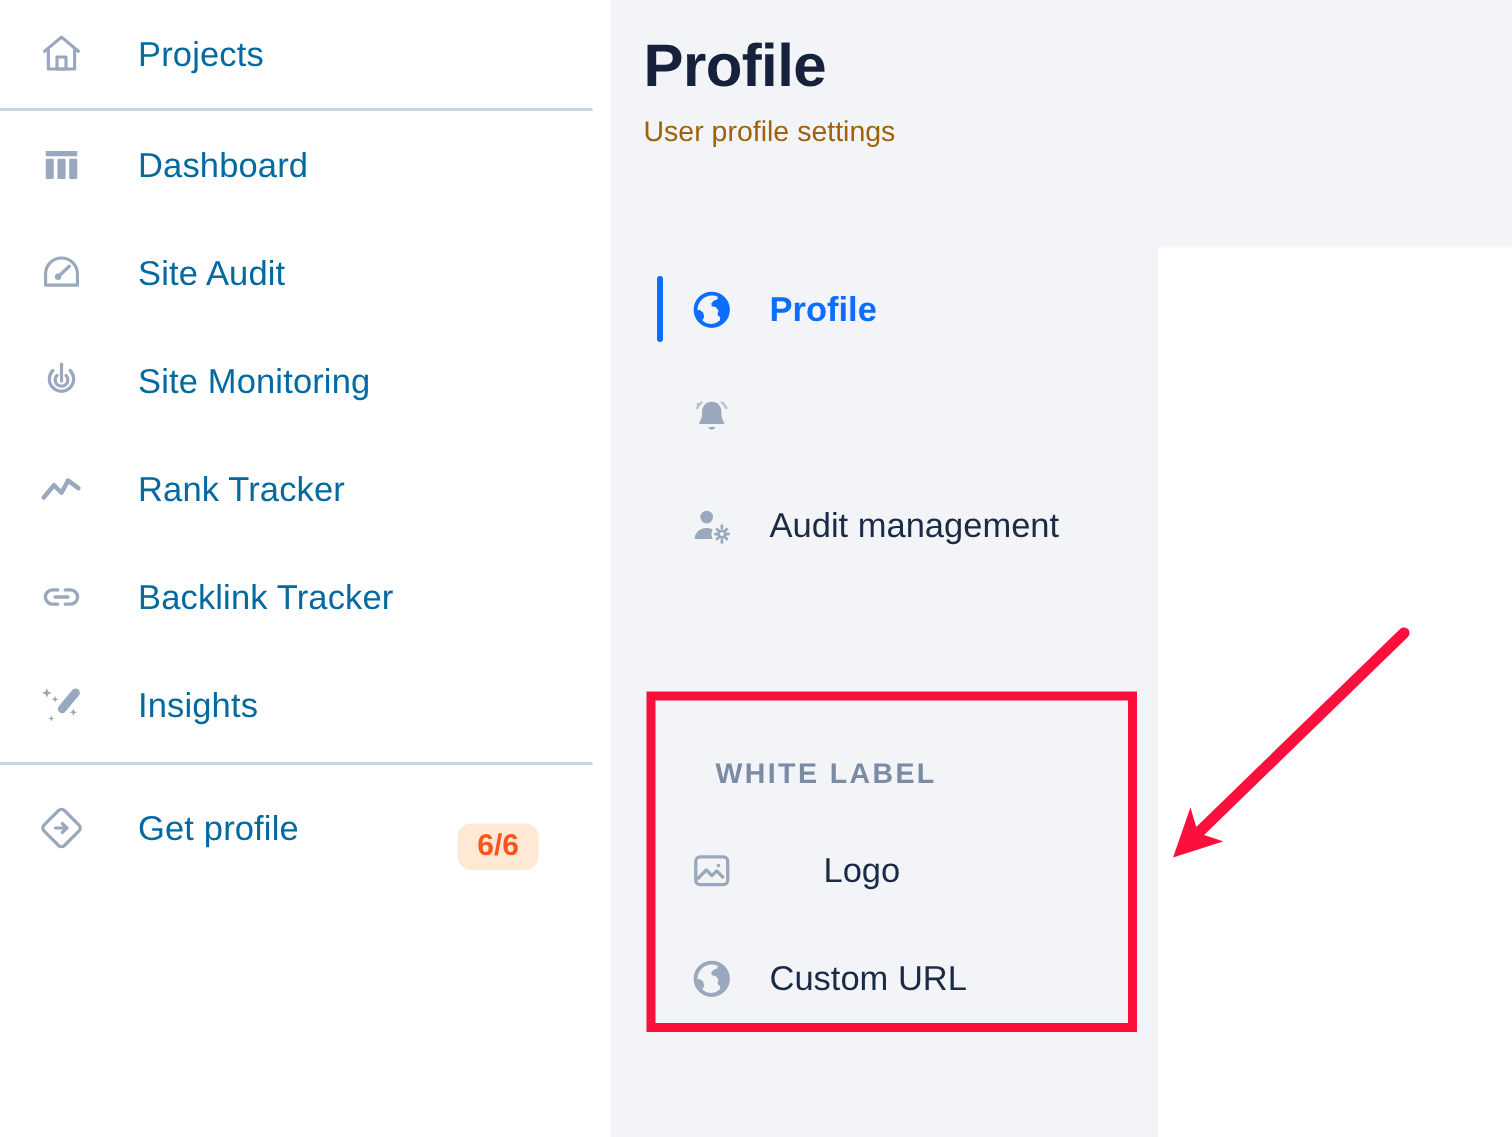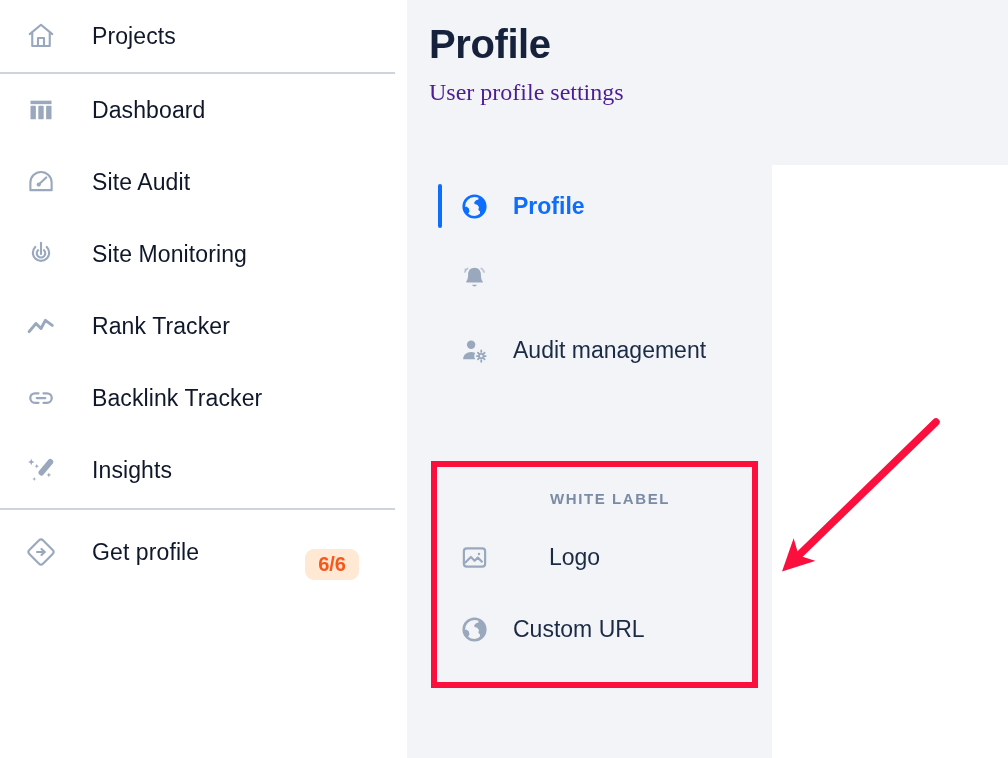--- a/index.html
+++ b/index.html
@@ -51,21 +51,21 @@
     display: flex;
     align-items: center;
     justify-content: center;
     color: #9aa8bd;
   }
   .nav-item .nav-icon svg { display: block; }
 
   .nav-item .nav-label {
     margin-left: 32px;
     font-size: 23px;
-    color: #0f172a;
+    color: #0369a1;
     letter-spacing: 0.1px;
     white-space: nowrap;
   }
 
   .nav-divider {
     height: 2px;
     background: #ccd4de;
     width: 395px;
     margin: 0;
   }
@@ -99,25 +99,24 @@
   #page-title {
     font-size: 40px;
     font-weight: bold;
     color: #16213c;
     letter-spacing: -0.4px;
     margin: 0;
     line-height: 1.12;
   }
 
   #page-subtitle {
-    font-size: 24px;
-    color: #4c1d95;
+    font-size: 19px;
+    color: #a16207;
     margin: 12px 0 0 0;
     line-height: 1.1;
-    font-family: Liberation Serif, serif;
   }
 
   
   #content-panel {
     position: absolute;
     left: 365px;
     top: 165px;
     right: 0;
     bottom: 0;
     background: #ffffff;
@@ -173,27 +172,26 @@
 
   
   #white-label-section {
     position: absolute;
     left: 22px;
     top: 462px;
     width: 330px;
   }
 
   #white-label-title {
-    font-size: 15px;
+    font-size: 19px;
     font-weight: bold;
     letter-spacing: 1.6px;
     color: #7b8ba4;
     padding: 28px 0 0 32px;
-    margin: 0;
-    text-align: center;
+    margin: 16px;
   }
 
   
   #annotation-box {
     position: absolute;
     left: 431px;
     top: 461px;
     width: 327px;
     height: 227px;
     border: 6px solid #fa0f3d;

